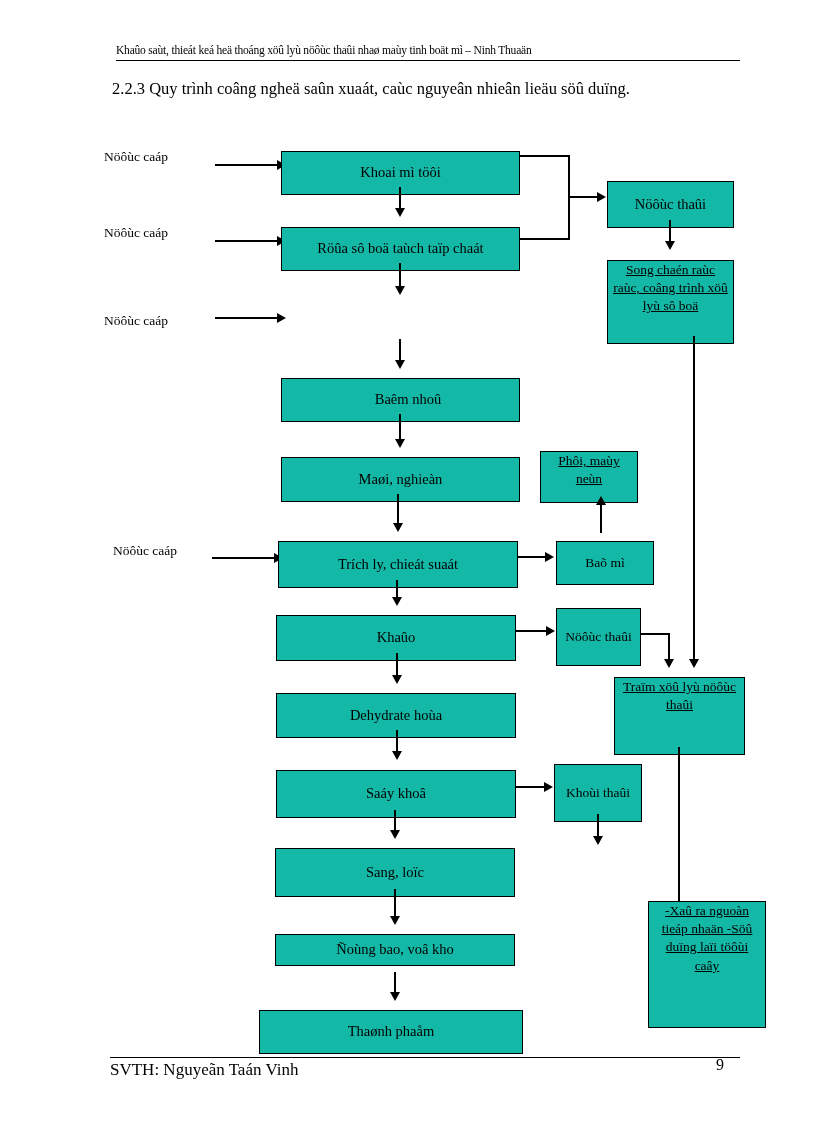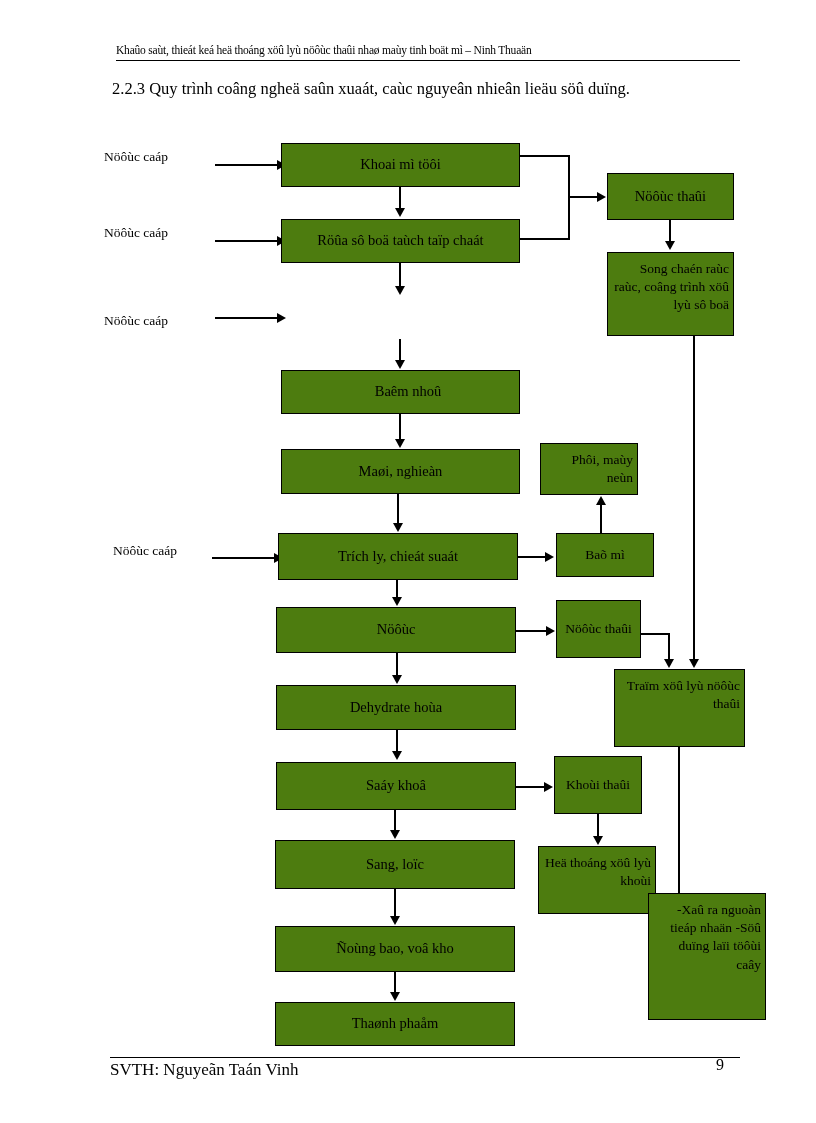--- a/index.html
+++ b/index.html
@@ -70,32 +70,33 @@
     width: 40px;
     text-align: center;
     font-size: 16px;
   }
 
   
   .node {
     position: absolute;
     box-sizing: border-box;
     border: 1.6px solid #000;
-    background: #4d7c0f;
+    background: #14b8a6;
     display: flex;
     align-items: center;
     justify-content: center;
-    text-align: right;
+    text-align: center;
     font-size: 14.5px;
     line-height: 1.35;
     padding: 0 4px;
+    margin-top: 8px;
   }
   .node.tall-text {
     align-items: flex-start;
-    padding-top: 7px;
+    text-decoration: underline;
   }
   .node.small { font-size: 13.5px; }
 
   .plainlabel {
     position: absolute;
     font-size: 13.5px;
     white-space: nowrap;
   }
 
   
@@ -158,31 +159,31 @@
 
   <div class="node" style="left:281px; top:219px; width:239px; height:44px;">Röûa sô boä taùch taïp chaát</div>
 
 
   <div class="node" style="left:281px; top:370px; width:239px; height:44px;padding-left:19px;">Baêm nhoû</div>
 
   <div class="node" style="left:281px; top:449px; width:239px; height:45px;">Maøi, nghieàn</div>
 
   <div class="node" style="left:278px; top:533px; width:240px; height:47px;">Trích ly, chieát suaát</div>
 
-  <div class="node" style="left:276px; top:607px; width:240px; height:46px;">Nöôùc</div>
+  <div class="node" style="left:276px; top:607px; width:240px; height:46px;">Khaûo</div>
 
   <div class="node" style="left:276px; top:685px; width:240px; height:45px;">Dehydrate hoùa</div>
 
   <div class="node" style="left:276px; top:762px; width:240px; height:48px;">Saáy khoâ</div>
 
   <div class="node" style="left:275px; top:840px; width:240px; height:49px;">Sang, loïc</div>
 
-  <div class="node" style="left:275px; top:926px; width:240px; height:46px;">Ñoùng bao, voâ kho</div>
-
-  <div class="node" style="left:275px; top:1002px; width:240px; height:44px;">Thaønh phaåm</div>
+  <div class="node" style="left:275px; top:926px; width:240px; height:32px;">Ñoùng bao, voâ kho</div>
+
+  <div class="node" style="left:259px; top:1002px; width:264px; height:44px;">Thaønh phaåm</div>
 
   <div class="ln v" style="left:399px; top:187px; height:23px;"></div>
   <div class="arrowhead down" style="left:395px; top:208px;"></div>
 
   <div class="ln v" style="left:399px; top:263px; height:24px;"></div>
   <div class="arrowhead down" style="left:395px; top:286px;"></div>
 
   <div class="ln v" style="left:399px; top:339px; height:22px;"></div>
   <div class="arrowhead down" style="left:395px; top:360px;"></div>
 
@@ -251,21 +252,20 @@
   <div class="arrowhead down" style="left:674px; top:909px;"></div>
 
   <div class="node small" style="left:554px; top:756px; width:88px; height:58px;">Khoùi thaûi</div>
 
   <div class="ln h" style="left:516px; top:786px; width:28px;"></div>
   <div class="arrowhead right" style="left:544px; top:782px;"></div>
 
   <div class="ln v" style="left:597px; top:814px; height:24px;"></div>
   <div class="arrowhead down" style="left:593px; top:836px;"></div>
 
-  <div class="node tall-text small" style="left:538px; top:846px; width:118px; height:68px;">Heä thoáng xöû lyù khoùi</div>
 
   <div class="node tall-text small" style="left:648px; top:893px; width:118px; height:127px;">-Xaû ra nguoàn tieáp nhaän -Söû duïng laïi töôùi caây</div>
 
   <div class="ftr-rule"></div>
   <div class="ftr-left">SVTH: Nguyeãn Taán Vinh</div>
   <div class="ftr-page">9</div>
 
 </div>
 
 </body></html>

